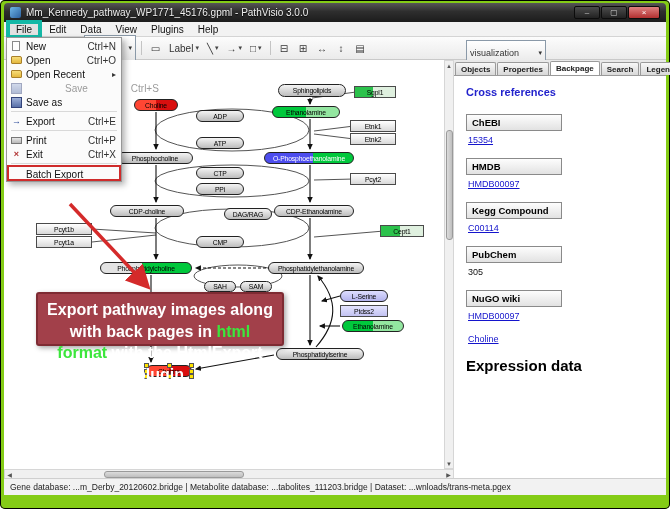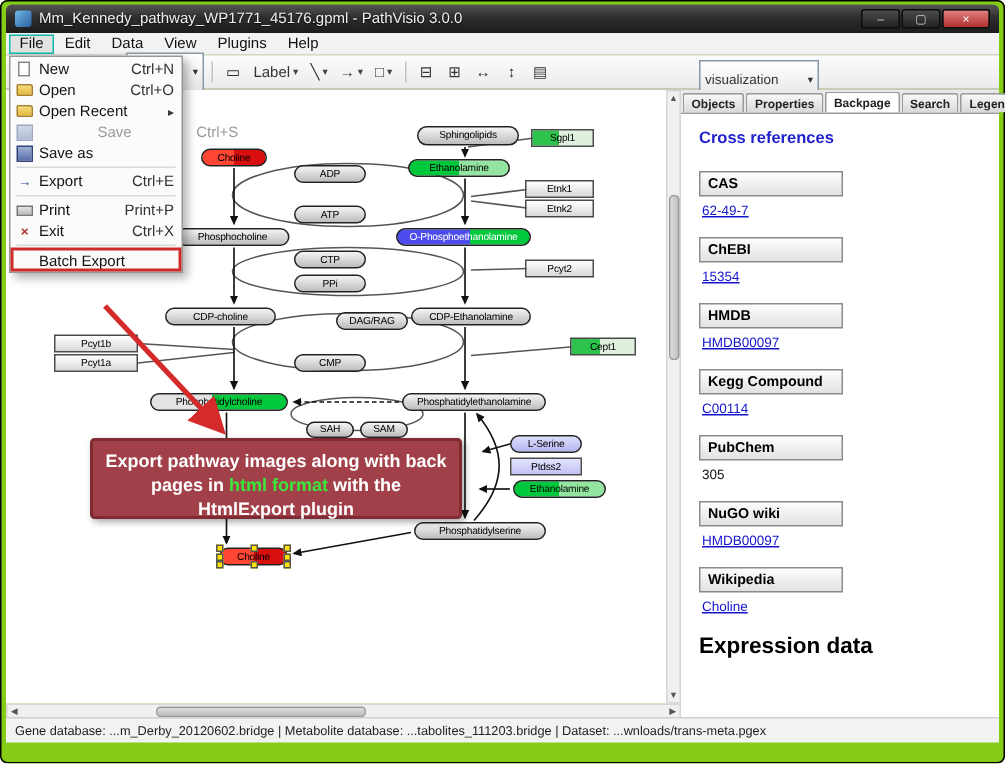--- a/index.html
+++ b/index.html
@@ -9,21 +9,21 @@
 
   .titlebar{position:absolute;left:4px;top:3px;width:662px;height:19px;background:linear-gradient(#565656 0%,#2e2e2e 45%,#1c1c1c 100%);display:flex;align-items:center;padding:0 6px;gap:5px;border-radius:4px 4px 0 0;}
   .appicon{width:11px;height:11px;border-radius:2px;background:linear-gradient(135deg,#6fb7e8,#2a5f9e);flex:0 0 11px;}
   .title{font-size:10px;color:#f0f0f0;text-shadow:0 1px 1px #000;white-space:nowrap;overflow:hidden;flex:1;}
   .winbtns{display:flex;gap:1px;}
   .wbtn{width:26px;height:13px;background:linear-gradient(#4c4c4c,#222);border:1px solid #0c0c0c;color:#ccc;font-size:8px;line-height:11px;text-align:center;border-radius:2px;}
   .wbtn.close{background:linear-gradient(#e08080,#b23030);width:32px;color:#fff;}
 
   .menubar{position:absolute;left:4px;top:22px;width:662px;height:15px;background:#f2f2f2;border-bottom:1px solid #d4d4d4;display:flex;align-items:center;padding:0 2px;font-size:10px;color:#111;}
   .mb-item{padding:1px 7px;}
-  .mb-item.open{background:#e2e2e2;border:1px solid #14b8a6;padding:0 6px;}
+  .mb-item.open{background:#e2e2e2;border:4px solid #14b8a6;padding:0 6px;}
 
   .toolbar{position:absolute;left:4px;top:37px;width:662px;height:23px;background:linear-gradient(#fcfcfc,#ebebeb);border-bottom:1px solid #c9c9c9;display:flex;align-items:center;padding:0 4px;gap:2px;font-size:10px;color:#333;}
   .tbtn{min-width:17px;height:17px;display:inline-flex;align-items:center;justify-content:center;gap:2px;border:1px solid transparent;border-radius:2px;padding:0 2px;}
   .tbtn .dd{font-size:7px;color:#444;}
   .tsep{width:1px;height:14px;background:#c4c4c4;margin:0 3px;}
   .tb-label{font-size:9.5px;}
   .combo{display:inline-flex;align-items:center;height:15px;border:1px solid #8a99a8;background:linear-gradient(#fff,#e6e6e6);font-size:9px;padding:12px 3px;gap:3px;}
   .combo .arrow{font-size:7px;color:#333;border-left:1px solid #b0b0b0;padding-left:3px;height:100%;display:flex;align-items:center;margin-left:auto;}
   .combo.zoom{width:52px;}
   .combo.viz{position:absolute;left:462px;top:3px;width:80px;}
@@ -39,21 +39,21 @@
   .node.metabolite-bluegreen{border-radius:7px;background:linear-gradient(90deg,#4d4dee 0,#4d4dee 55%,#00c83c 55%);color:#fff;}
   .node.metabolite-purple{border-radius:7px;background:linear-gradient(#dedeff,#b4b4ee);}
   .node.gene{background:linear-gradient(#ffffff,#d9d9d9);border-color:#4a4a4a;}
   .node.gene-green{background:linear-gradient(90deg,#2cc24c 0,#2cc24c 45%,#dff0df 45%);border-color:#4a4a4a;}
   .node.gene-purple{background:linear-gradient(#e4e4ff,#c2c2f2);border-color:#4a4a4a;}
   .handle{position:absolute;width:5px;height:5px;background:#ffe400;border:1px solid #555;}
   .h-tl{left:-3px;top:-3px}.h-tm{left:50%;margin-left:-2px;top:-3px}.h-tr{right:-3px;top:-3px}
   .h-ml{left:-3px;top:50%;margin-top:-2px}.h-mr{right:-3px;top:50%;margin-top:-2px}
   .h-bl{left:-3px;bottom:-3px}.h-bm{left:50%;margin-left:-2px;bottom:-3px}.h-br{right:-3px;bottom:-3px}
 
-  .annotation{position:absolute;left:32px;top:232px;width:248px;height:54px;z-index:5;background:var(--annotation-bg,#a2404a);border:2px solid var(--annotation-border,#7e2b33);border-radius:3px;color:#fff;font-weight:bold;font-size:12px;line-height:1.35;text-align:center;padding:5px 8px;box-shadow:2px 2px 5px rgba(0,0,0,.35);margin-left:24px;}
+  .annotation{position:absolute;left:32px;top:232px;width:248px;height:54px;z-index:5;background:var(--annotation-bg,#a2404a);border:2px solid var(--annotation-border,#7e2b33);border-radius:3px;color:#fff;font-weight:bold;font-size:16px;line-height:1.35;text-align:center;padding:5px 8px;box-shadow:2px 2px 5px rgba(0,0,0,.35);}
   .annotation .hl{color:var(--highlight-green,#3ce63c);}
 
   .vscroll{position:absolute;left:444px;top:60px;width:10px;height:409px;background:#f0f0f0;border:1px solid #d6d6d6;display:flex;flex-direction:column;align-items:center;}
   .hscroll{position:absolute;left:4px;top:469px;width:450px;height:10px;background:#f0f0f0;border:1px solid #d6d6d6;display:flex;align-items:center;}
   .sb-arrow{font-size:6px;color:#555;width:9px;height:9px;display:flex;align-items:center;justify-content:center;flex:0 0 auto;}
   .vthumb{width:7px;height:110px;background:linear-gradient(90deg,#dcdcdc,#bfbfbf);border:1px solid #9a9a9a;border-radius:3px;margin-top:60px;}
   .hthumb{height:7px;width:140px;background:linear-gradient(#dcdcdc,#bfbfbf);border:1px solid #9a9a9a;border-radius:3px;margin-left:90px;}
   .vscroll .sb-arrow:last-child{margin-top:auto;}
   .hscroll .sb-arrow:last-child{margin-left:auto;}
 
@@ -259,45 +259,40 @@
         <span class="tab">Objects</span>
         <span class="tab">Properties</span>
         <span class="tab active">Backpage</span>
         <span class="tab">Search</span>
         <span class="tab">Legend</span>
       </div>
     <div class="panelcontent">
       <div class="xref-heading">Cross references</div>
       <div>
           <div class="ref-section">
-            <div class="ref-header">CAS</div>
-            <div class="ref-value link">62-49-7</div>
-          </div>
-          <div class="ref-section">
             <div class="ref-header">ChEBI</div>
             <div class="ref-value link">15354</div>
           </div>
           <div class="ref-section">
             <div class="ref-header">HMDB</div>
             <div class="ref-value link">HMDB00097</div>
           </div>
           <div class="ref-section">
             <div class="ref-header">Kegg Compound</div>
             <div class="ref-value link">C00114</div>
           </div>
           <div class="ref-section">
             <div class="ref-header">PubChem</div>
             <div class="ref-value">305</div>
           </div>
           <div class="ref-section">
             <div class="ref-header">NuGO wiki</div>
             <div class="ref-value link">HMDB00097</div>
           </div>
           <div class="ref-section">
-            <div class="ref-header">Wikipedia</div>
             <div class="ref-value link">Choline</div>
           </div>
         </div>
       <div class="xref-footer">Expression data</div>
     </div>
   </div>
 
   <div class="statusbar">Gene database: ...m_Derby_20120602.bridge | Metabolite database: ...tabolites_111203.bridge | Dataset: ...wnloads/trans-meta.pgex</div>
 
   <div class="filemenu">
@@ -330,21 +325,21 @@
       <div class="fm-sep"></div>
       <div class="fm-item">
         <span class="mi-ic export-icon"></span>
         <span class="fm-label">Export</span>
         <span class="fm-short">Ctrl+E</span>
       </div>
       <div class="fm-sep"></div>
       <div class="fm-item">
         <span class="mi-ic print-icon"></span>
         <span class="fm-label">Print</span>
-        <span class="fm-short">Print+P</span>
+        <span class="fm-short">Ctrl+P</span>
       </div>
       <div class="fm-item">
         <span class="mi-ic exit-icon"></span>
         <span class="fm-label">Exit</span>
         <span class="fm-short">Ctrl+X</span>
       </div>
       <div class="fm-sep"></div>
       <div class="fm-item highlighted">
         <span class="mi-ic no-icon"></span>
         <span class="fm-label">Batch Export</span>

